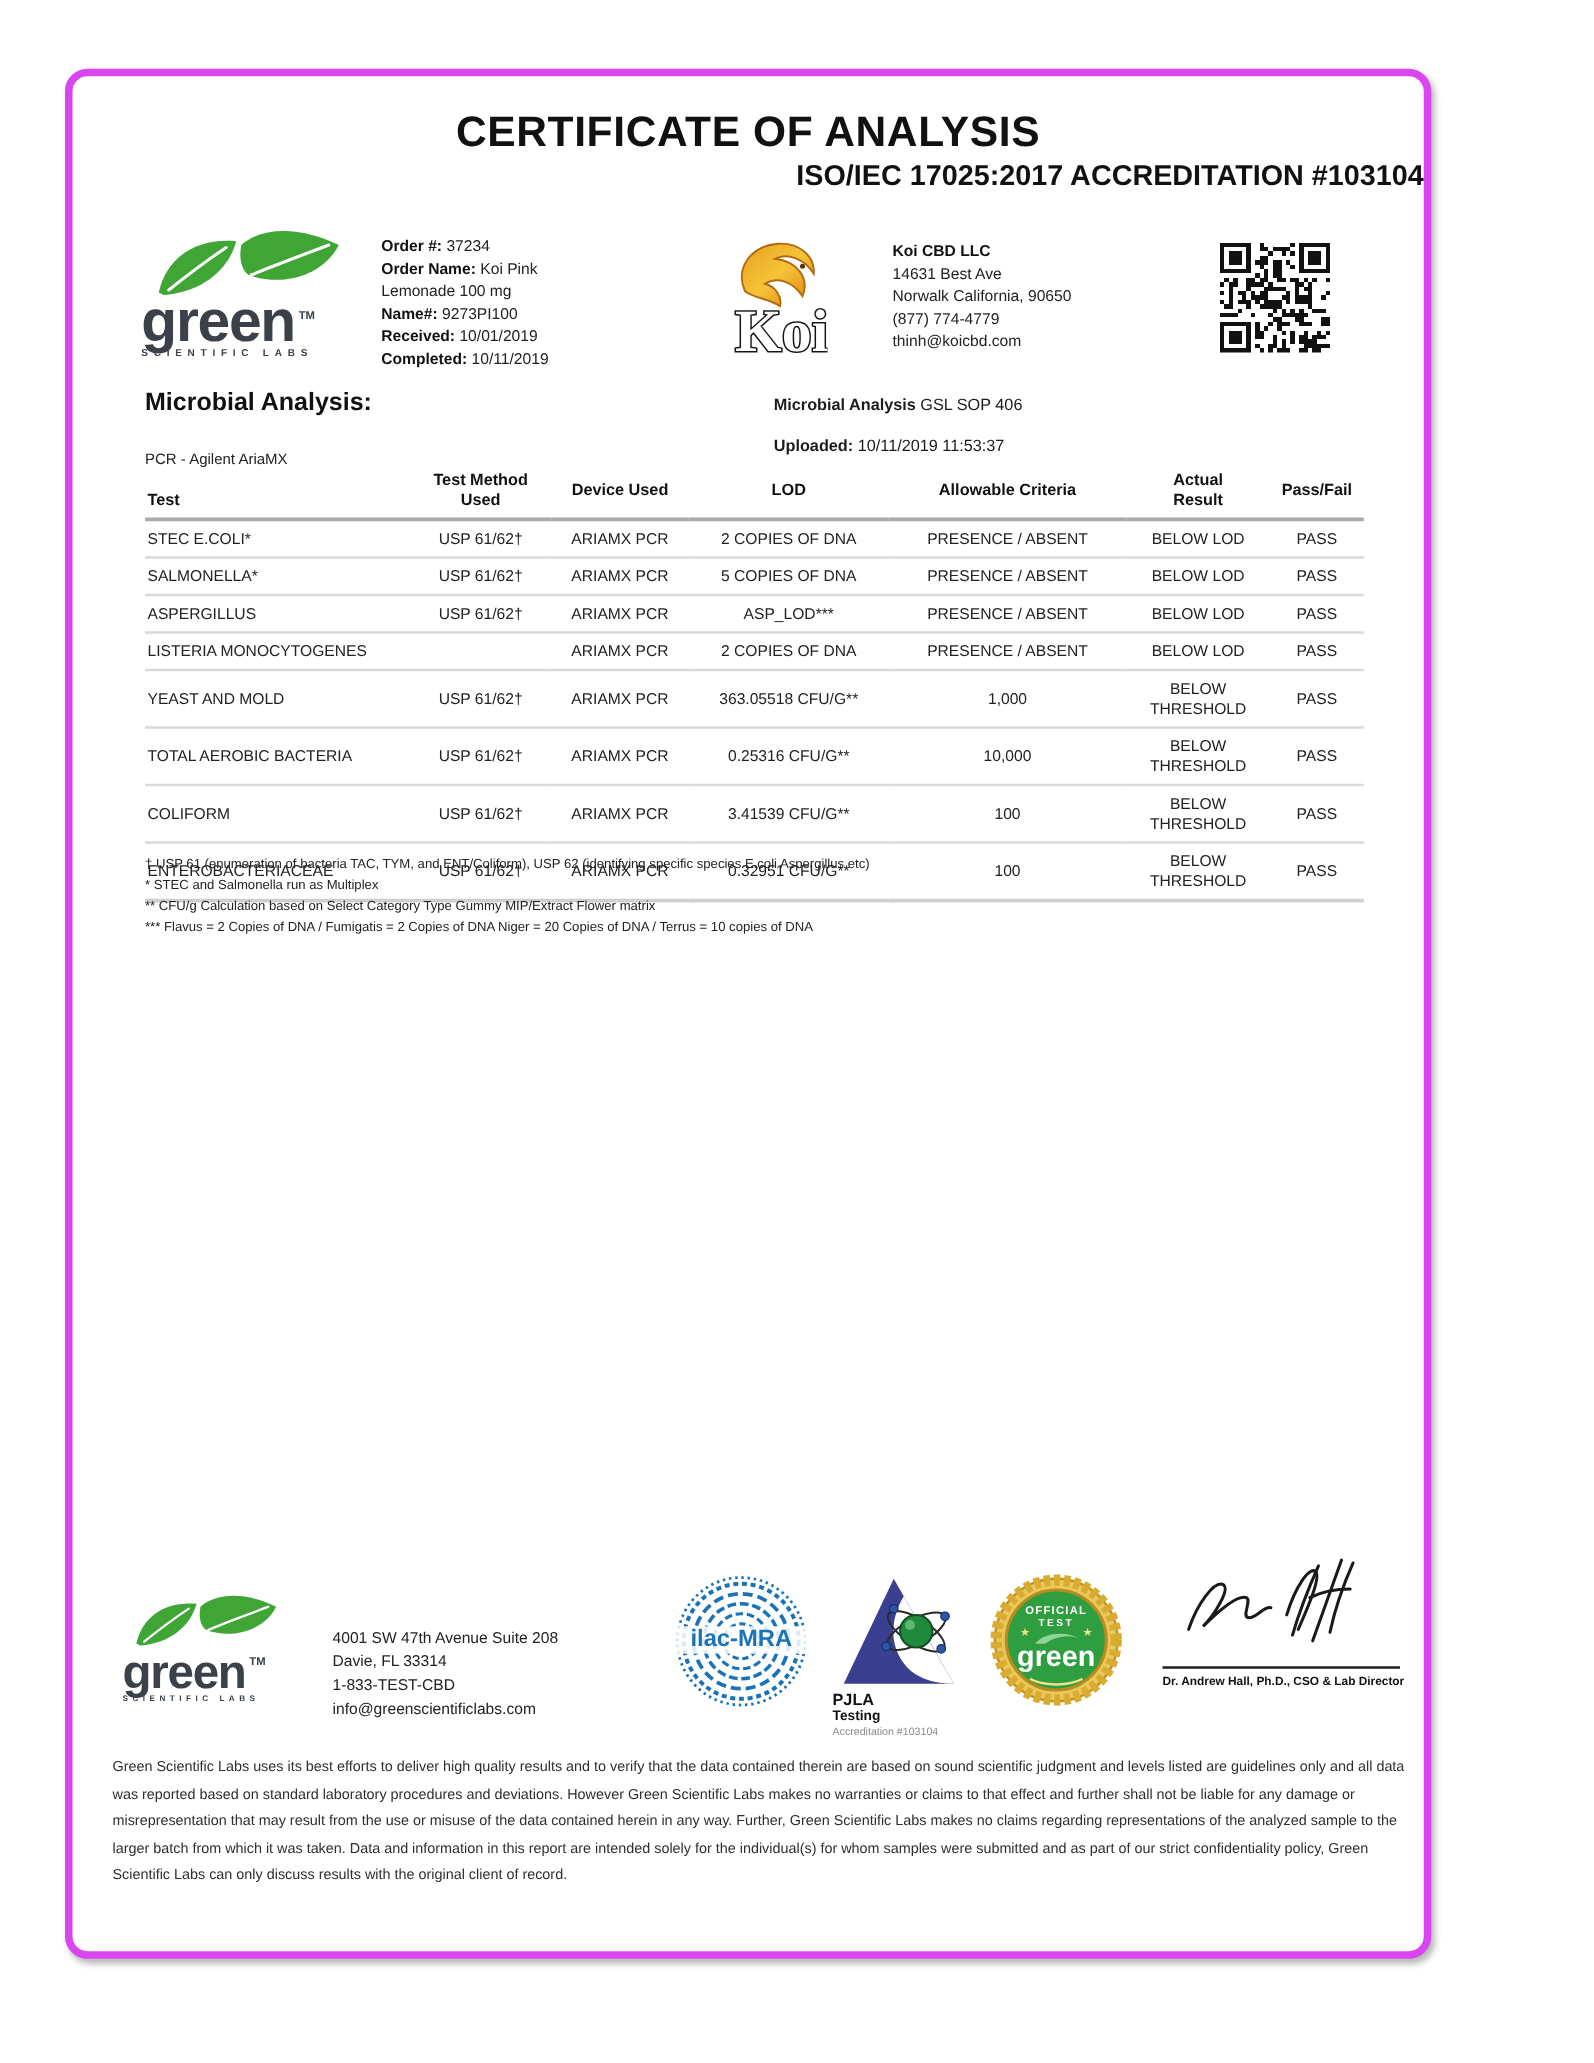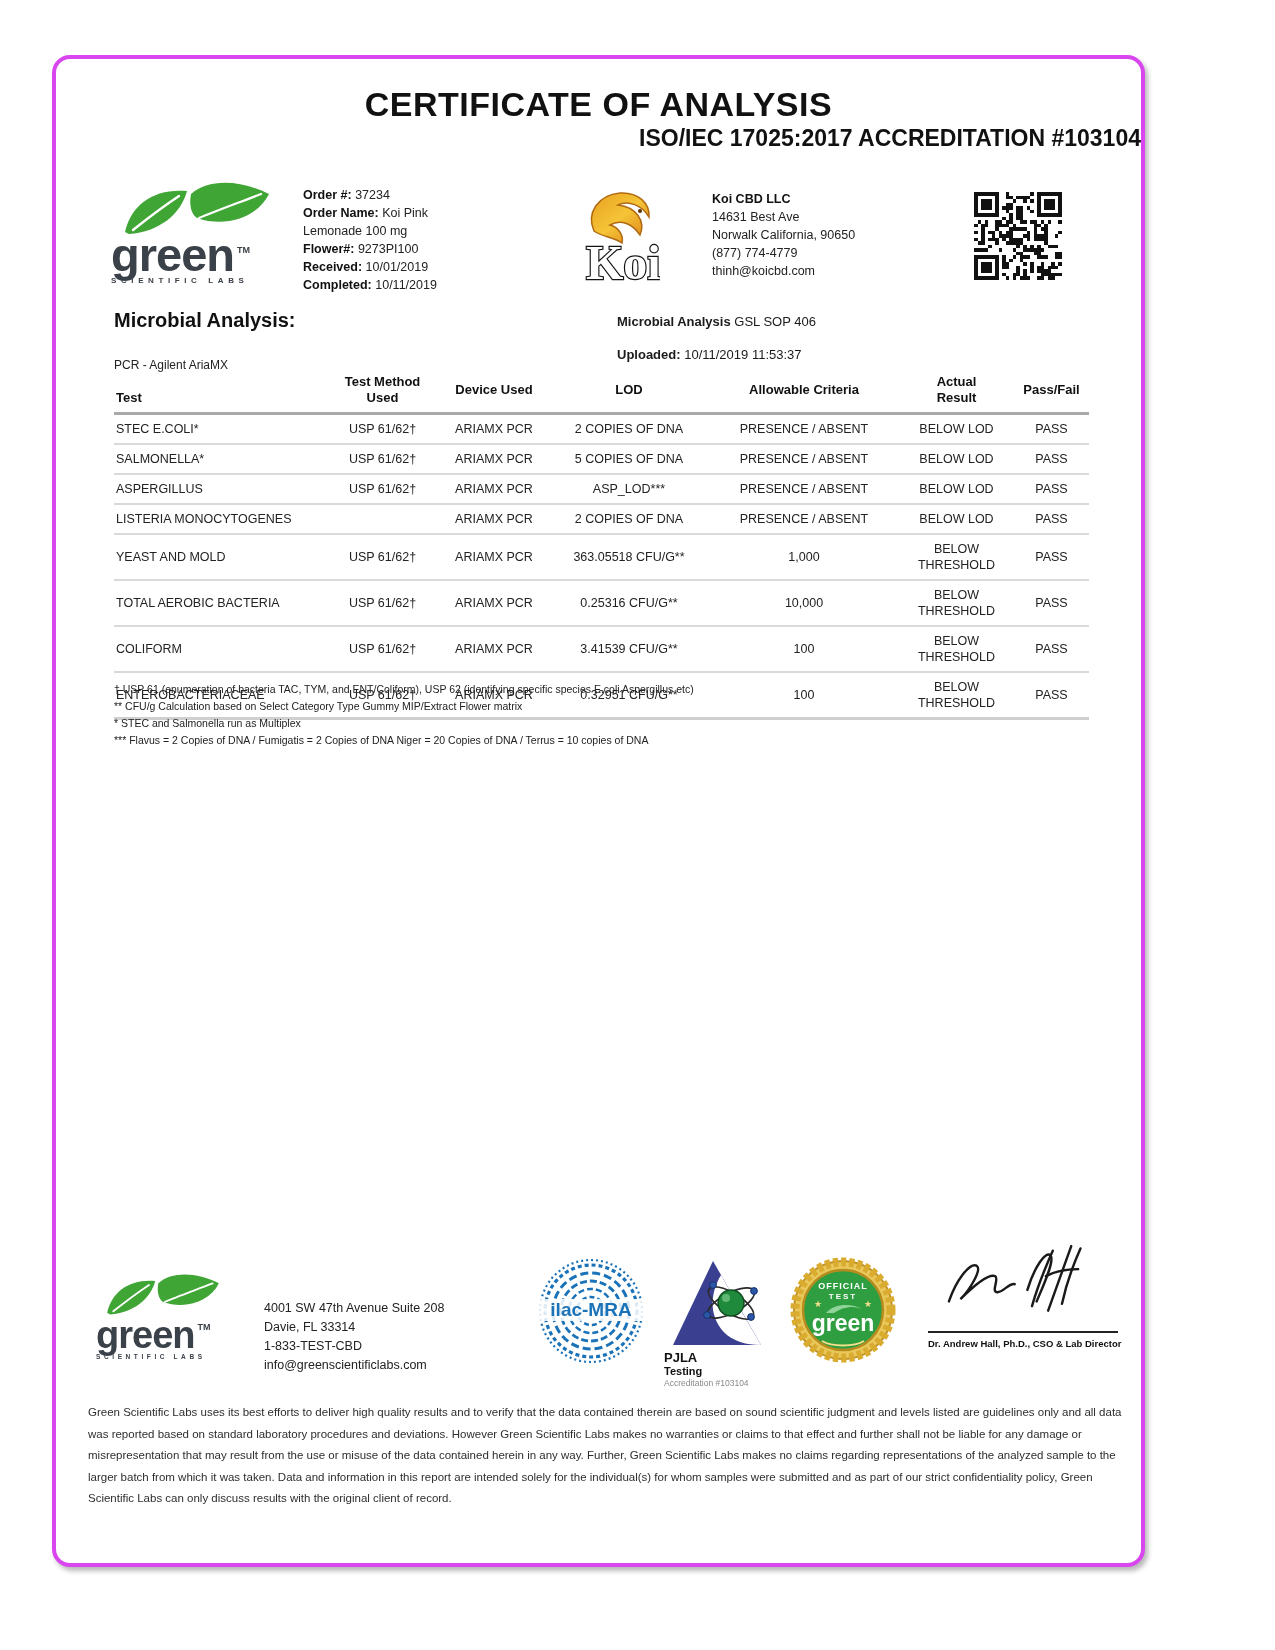--- a/index.html
+++ b/index.html
@@ -1,19 +1,19 @@
 <!DOCTYPE html>
 <html><head>
 <meta charset="utf-8">
 <style>
   * { margin:0; padding:0; box-sizing:border-box; }
   html,body { width:1275px; background:#ffffff; font-family:"Liberation Sans", sans-serif; color:#1b1b1b; }
   .page { position:relative; width:1275px; height:1650px; background:#fff; overflow:hidden; }
   .card { position:absolute; left:52px; top:55px; width:1093px; height:1512px;
-          background:#fff; border:4px solid #d946ef; border-radius:18px;
+          background:#fff; border:6px solid #d946ef; border-radius:18px;
           box-shadow:3px 4px 5px rgba(0,0,0,.28); }
   .abs { position:absolute; }
 
   
   .doc-title { left:0; right:0; top:26px; text-align:center; font-size:34px; font-weight:bold; letter-spacing:.5px; color:#111; }
   .doc-subtitle { left:0; right:0; top:66px; text-align:right; font-size:23px; font-weight:bold; color:#111; }
 
   
   .glogo { width:180px; }
   .glogo svg.leaves { display:block; width:152px; height:54px; margin-left:10px; }
@@ -98,21 +98,21 @@
         <path d="M70 12 C88 -4 120 -2 148 12 C136 36 104 46 76 36 C70 32 68 22 70 12 Z" fill="#3fa535"></path>
         <path d="M140 12 C114 22 92 30 78 36" stroke="#ffffff" stroke-width="2.4" fill="none" stroke-linecap="round"></path>
       </svg>
       <div class="word"><span>green</span><span class="tm">TM</span></div>
       <div class="sub">SCIENTIFIC LABS</div>
     </div>
 
     <div class="abs info-block order-block">
       <div><b>Order #:</b> <span>37234</span></div>
       <div><b>Order Name:</b> <span>Koi Pink Lemonade 100 mg</span></div>
-      <div><b>Flower#:</b> <span>9273PI100</span></div>
+      <div><b>Name#:</b> <span>9273PI100</span></div>
       <div><b>Received:</b> <span>10/01/2019</span></div>
       <div><b>Completed:</b> <span>10/11/2019</span></div>
     </div>
 
     <svg class="abs koi-logo" viewBox="0 0 80 104">
       <defs>
         <linearGradient id="koig" x1="0" y1="0" x2="1" y2="1">
           <stop offset="0" stop-color="#e8a020"></stop>
             <stop offset=".5" stop-color="#f5c437"></stop>
             <stop offset="1" stop-color="#d97b16"></stop>
@@ -435,22 +435,22 @@
               <td>100</td>
               <td>BELOW THRESHOLD</td>
               <td>PASS</td>
             </tr>
           </tbody>
       </table>
     </div>
 
     <div class="abs footnotes">
         <div>† USP 61 (enumeration of bacteria TAC, TYM, and ENT/Coliform), USP 62 (identifying specific species E.coli Aspergillus etc)</div>
+        <div>* STEC and Salmonella run as Multiplex</div>
         <div>** CFU/g Calculation based on Select Category Type Gummy MIP/Extract Flower matrix</div>
-        <div>* STEC and Salmonella run as Multiplex</div>
         <div>*** Flavus = 2 Copies of DNA / Fumigatis = 2 Copies of DNA Niger = 20 Copies of DNA / Terrus = 10 copies of DNA</div>
       </div>
 
     <div class="abs glogo small footer-logo">
       <svg class="leaves" viewBox="0 0 152 54">
         <path d="M4 50 C10 22 34 6 66 9 C60 32 38 50 8 52 Z" fill="#3fa535"></path>
         <path d="M58 14 C40 26 22 40 12 48" stroke="#ffffff" stroke-width="2.4" fill="none" stroke-linecap="round"></path>
         <path d="M70 12 C88 -4 120 -2 148 12 C136 36 104 46 76 36 C70 32 68 22 70 12 Z" fill="#3fa535"></path>
         <path d="M140 12 C114 22 92 30 78 36" stroke="#ffffff" stroke-width="2.4" fill="none" stroke-linecap="round"></path>
       </svg>

